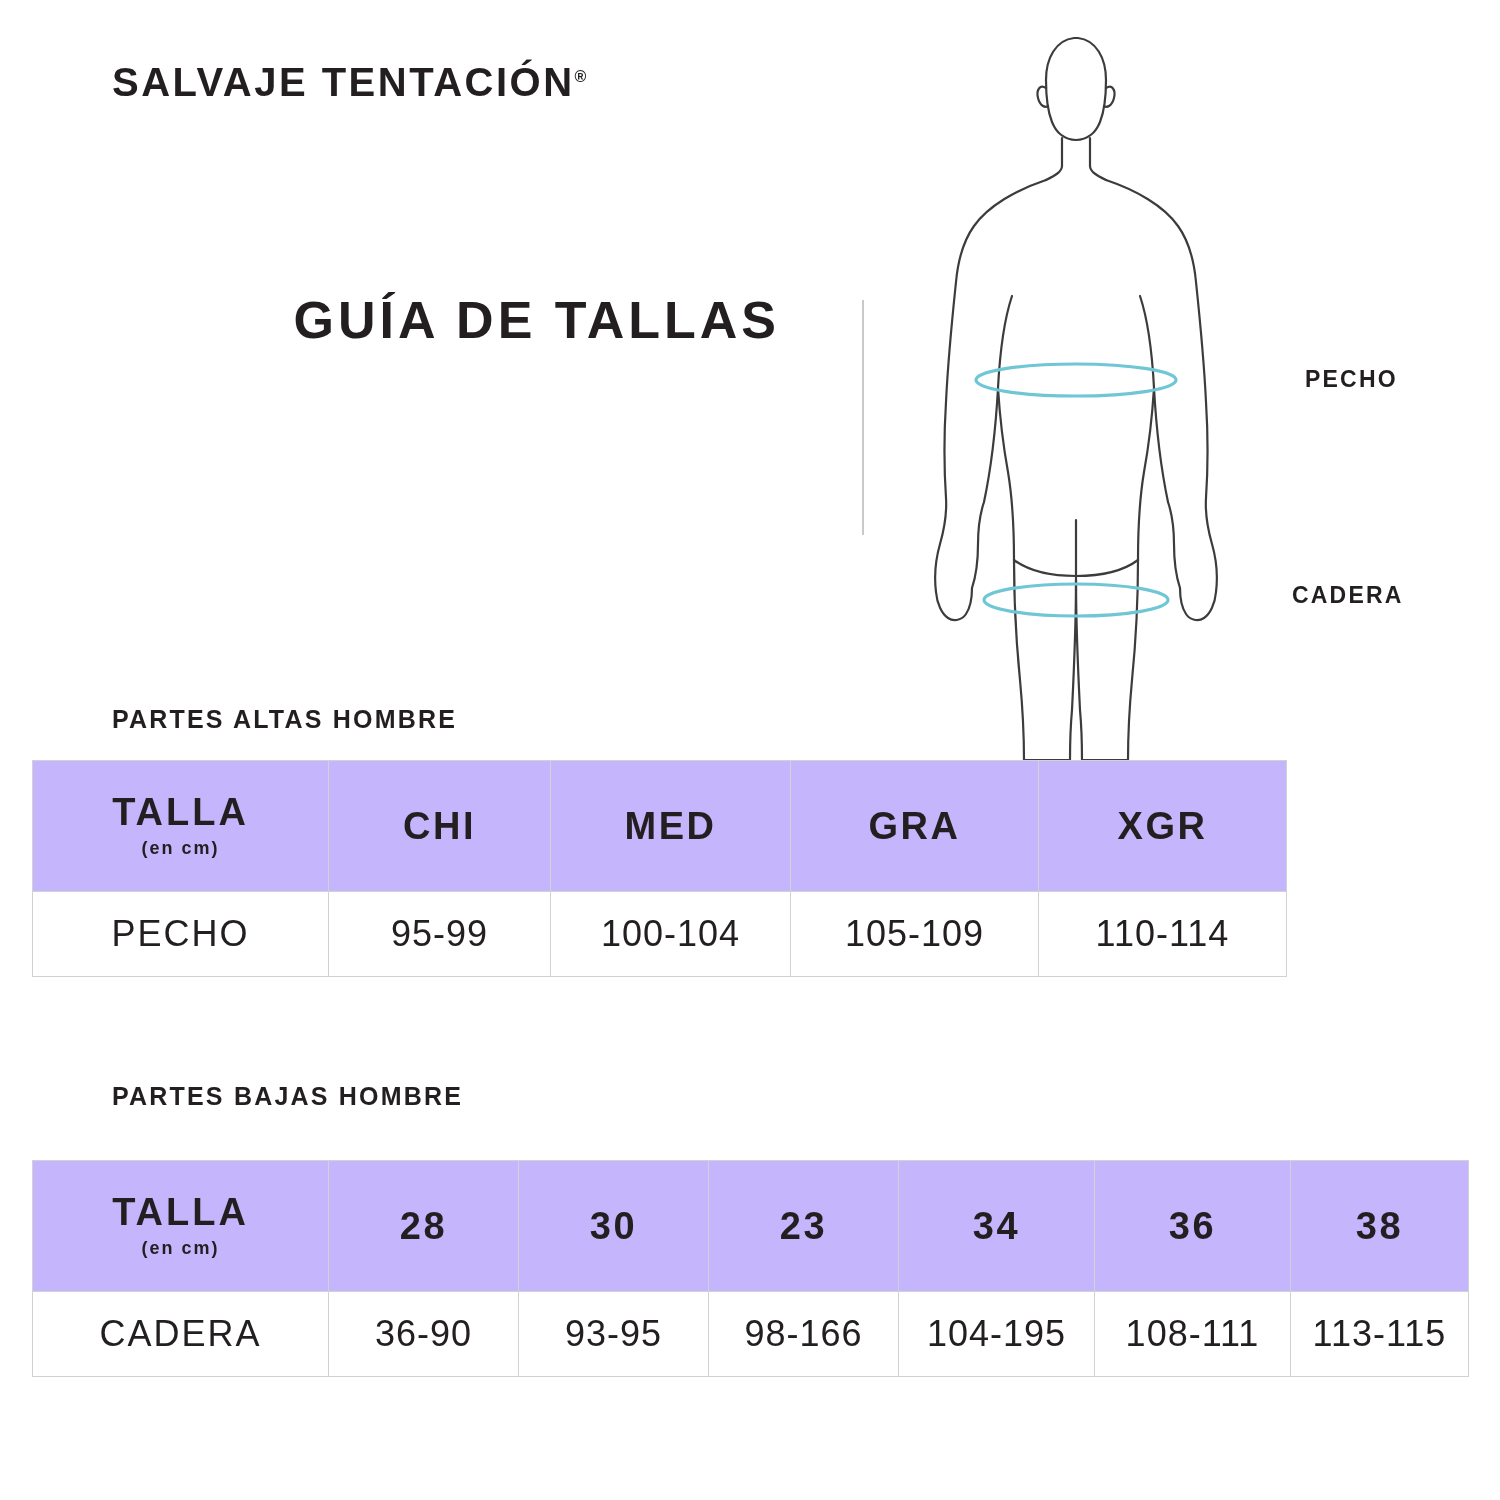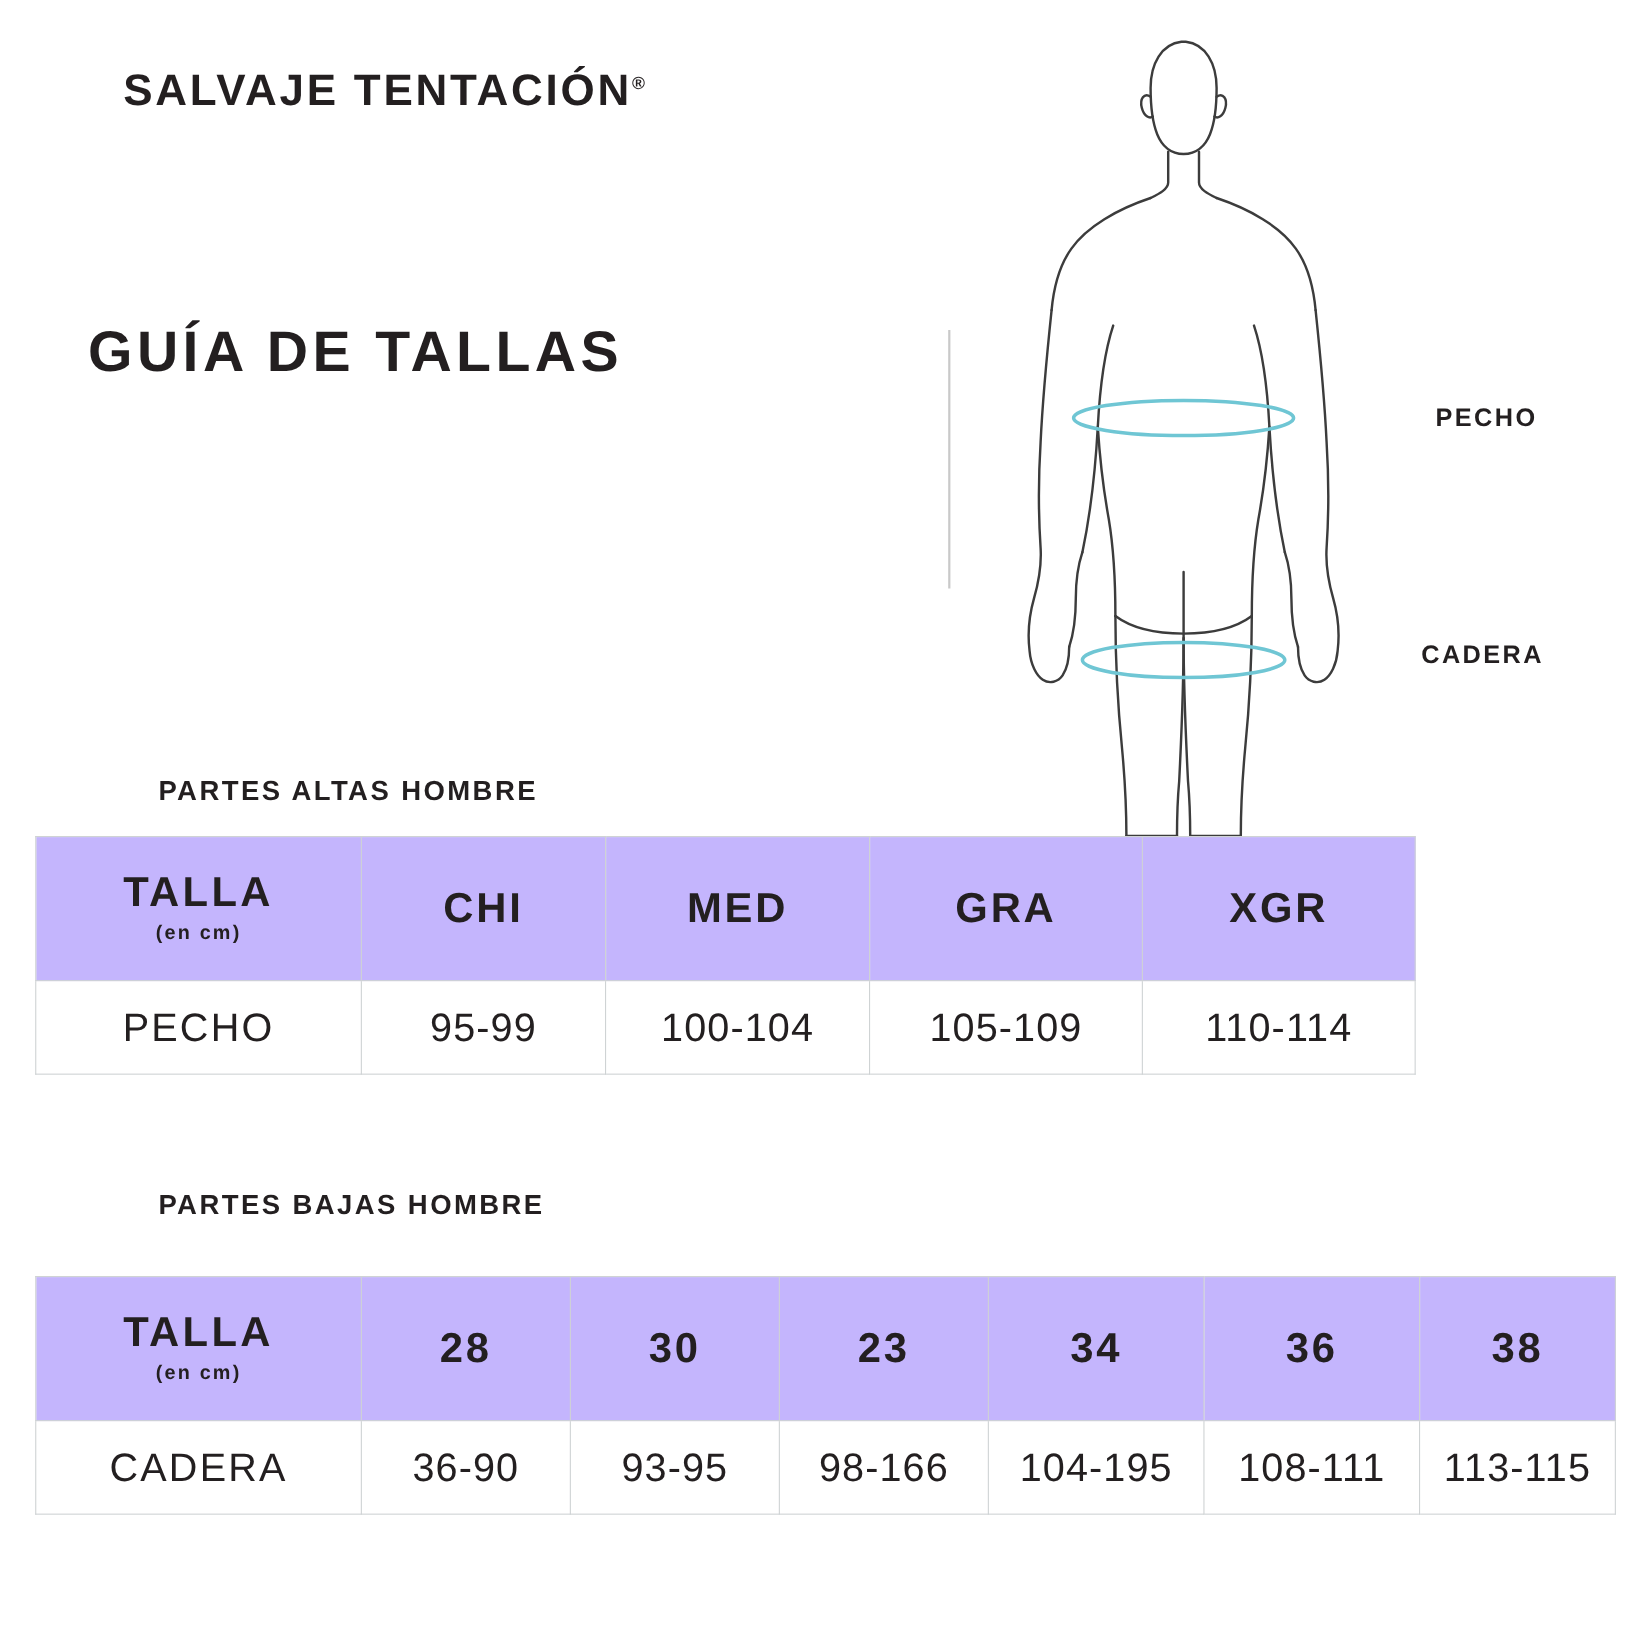--- a/index.html
+++ b/index.html
@@ -32,21 +32,21 @@
     vertical-align: super;
     letter-spacing: 0;
   }
 
   
   .intro {
     position: absolute;
     left: 80px;
     top: 290px;
     width: 700px;
-    text-align: left;
+    text-align: right;
   }
   .intro h1 {
     margin: 0;
     font-size: 52px;
     font-weight: 700;
     letter-spacing: 4px;
     color: #231f20;
   }
   .intro p {
     margin: 22px auto 0;
@@ -86,21 +86,20 @@
   .label-cadera { left: 1292px; top: 582px; }
 
   
   .section-title {
     position: absolute;
     left: 112px;
     font-size: 25px;
     font-weight: 700;
     letter-spacing: 2.2px;
     color: #231f20;
-    margin-left: 32px;
   }
   .title-altas { top: 705px; }
   .title-bajas { top: 1082px; }
 
   
   table {
     position: absolute;
     border-collapse: collapse;
     table-layout: fixed;
   }

